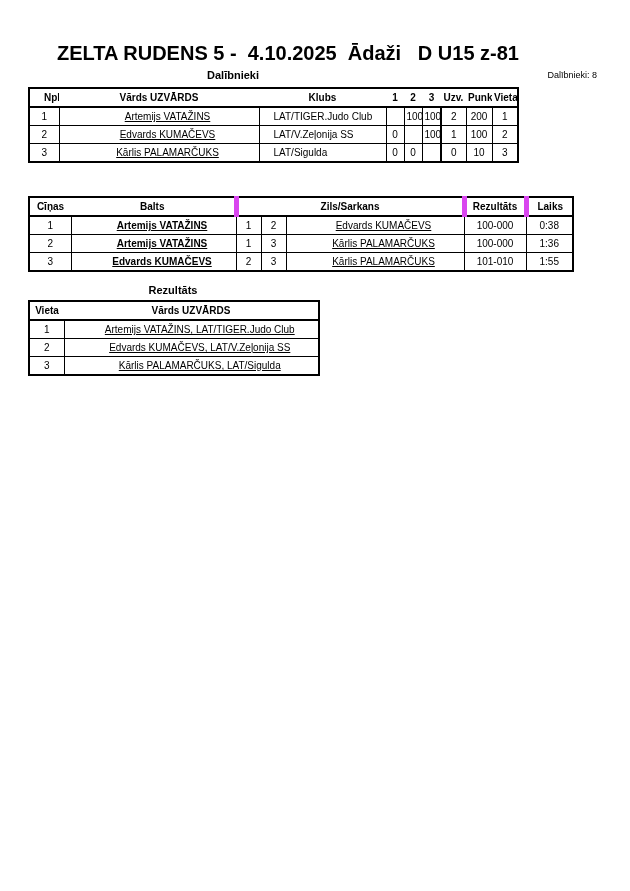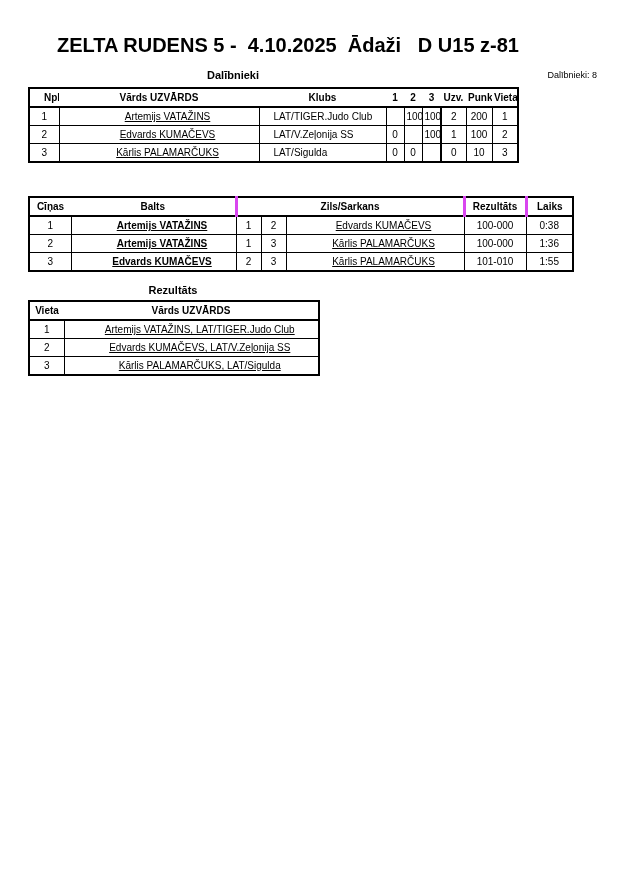--- a/index.html
+++ b/index.html
@@ -10,21 +10,21 @@
   body {
     width: 630px;
     height: 891px;
     position: relative;
     font-family: "Liberation Sans", sans-serif;
     color: #000000;
     overflow: hidden;
   }
   .page-title {
     position: absolute;
-    top: 34px;
+    top: 42px;
     left: 0;
     width: 576px;
     text-align: center;
     font-size: 20px;
     font-weight: bold;
     white-space: pre;
     letter-spacing: 0px;
   }
   .section-label {
     position: absolute;
@@ -59,21 +59,21 @@
     overflow: hidden;
     white-space: nowrap;
   }
   table.doc-table tr.hdr td {
     border-left: none;
     border-right: none;
     border-top: none;
     border-bottom: 2px solid #000;
     font-weight: bold;
   }
-  table.doc-table tr.hdr td.hb-left { border-left: 3px solid #d946ef; }
+  table.doc-table tr.hdr td.hb-left { border-left: 5px solid #d946ef; }
   table.doc-table td.thick-left { border-left: 2px solid #000; }
   table.doc-table td.name-cell { text-align: center; padding-left: 19px; text-decoration: underline; }
   table.doc-table td.club-cell { text-align: left; padding-left: 14px; }
   table.doc-table td.flush-left { text-align: left; padding-left: 14px; }
   table.doc-table td.bold-name { font-weight: bold; }
   .t-participants { top: 87px;  left: 28px; width: 489px; }
   .t-fights       { top: 196px; left: 28px; width: 544px; }
   .t-results      { top: 300px; left: 28px; width: 290px; }
 </style>
 </head>

